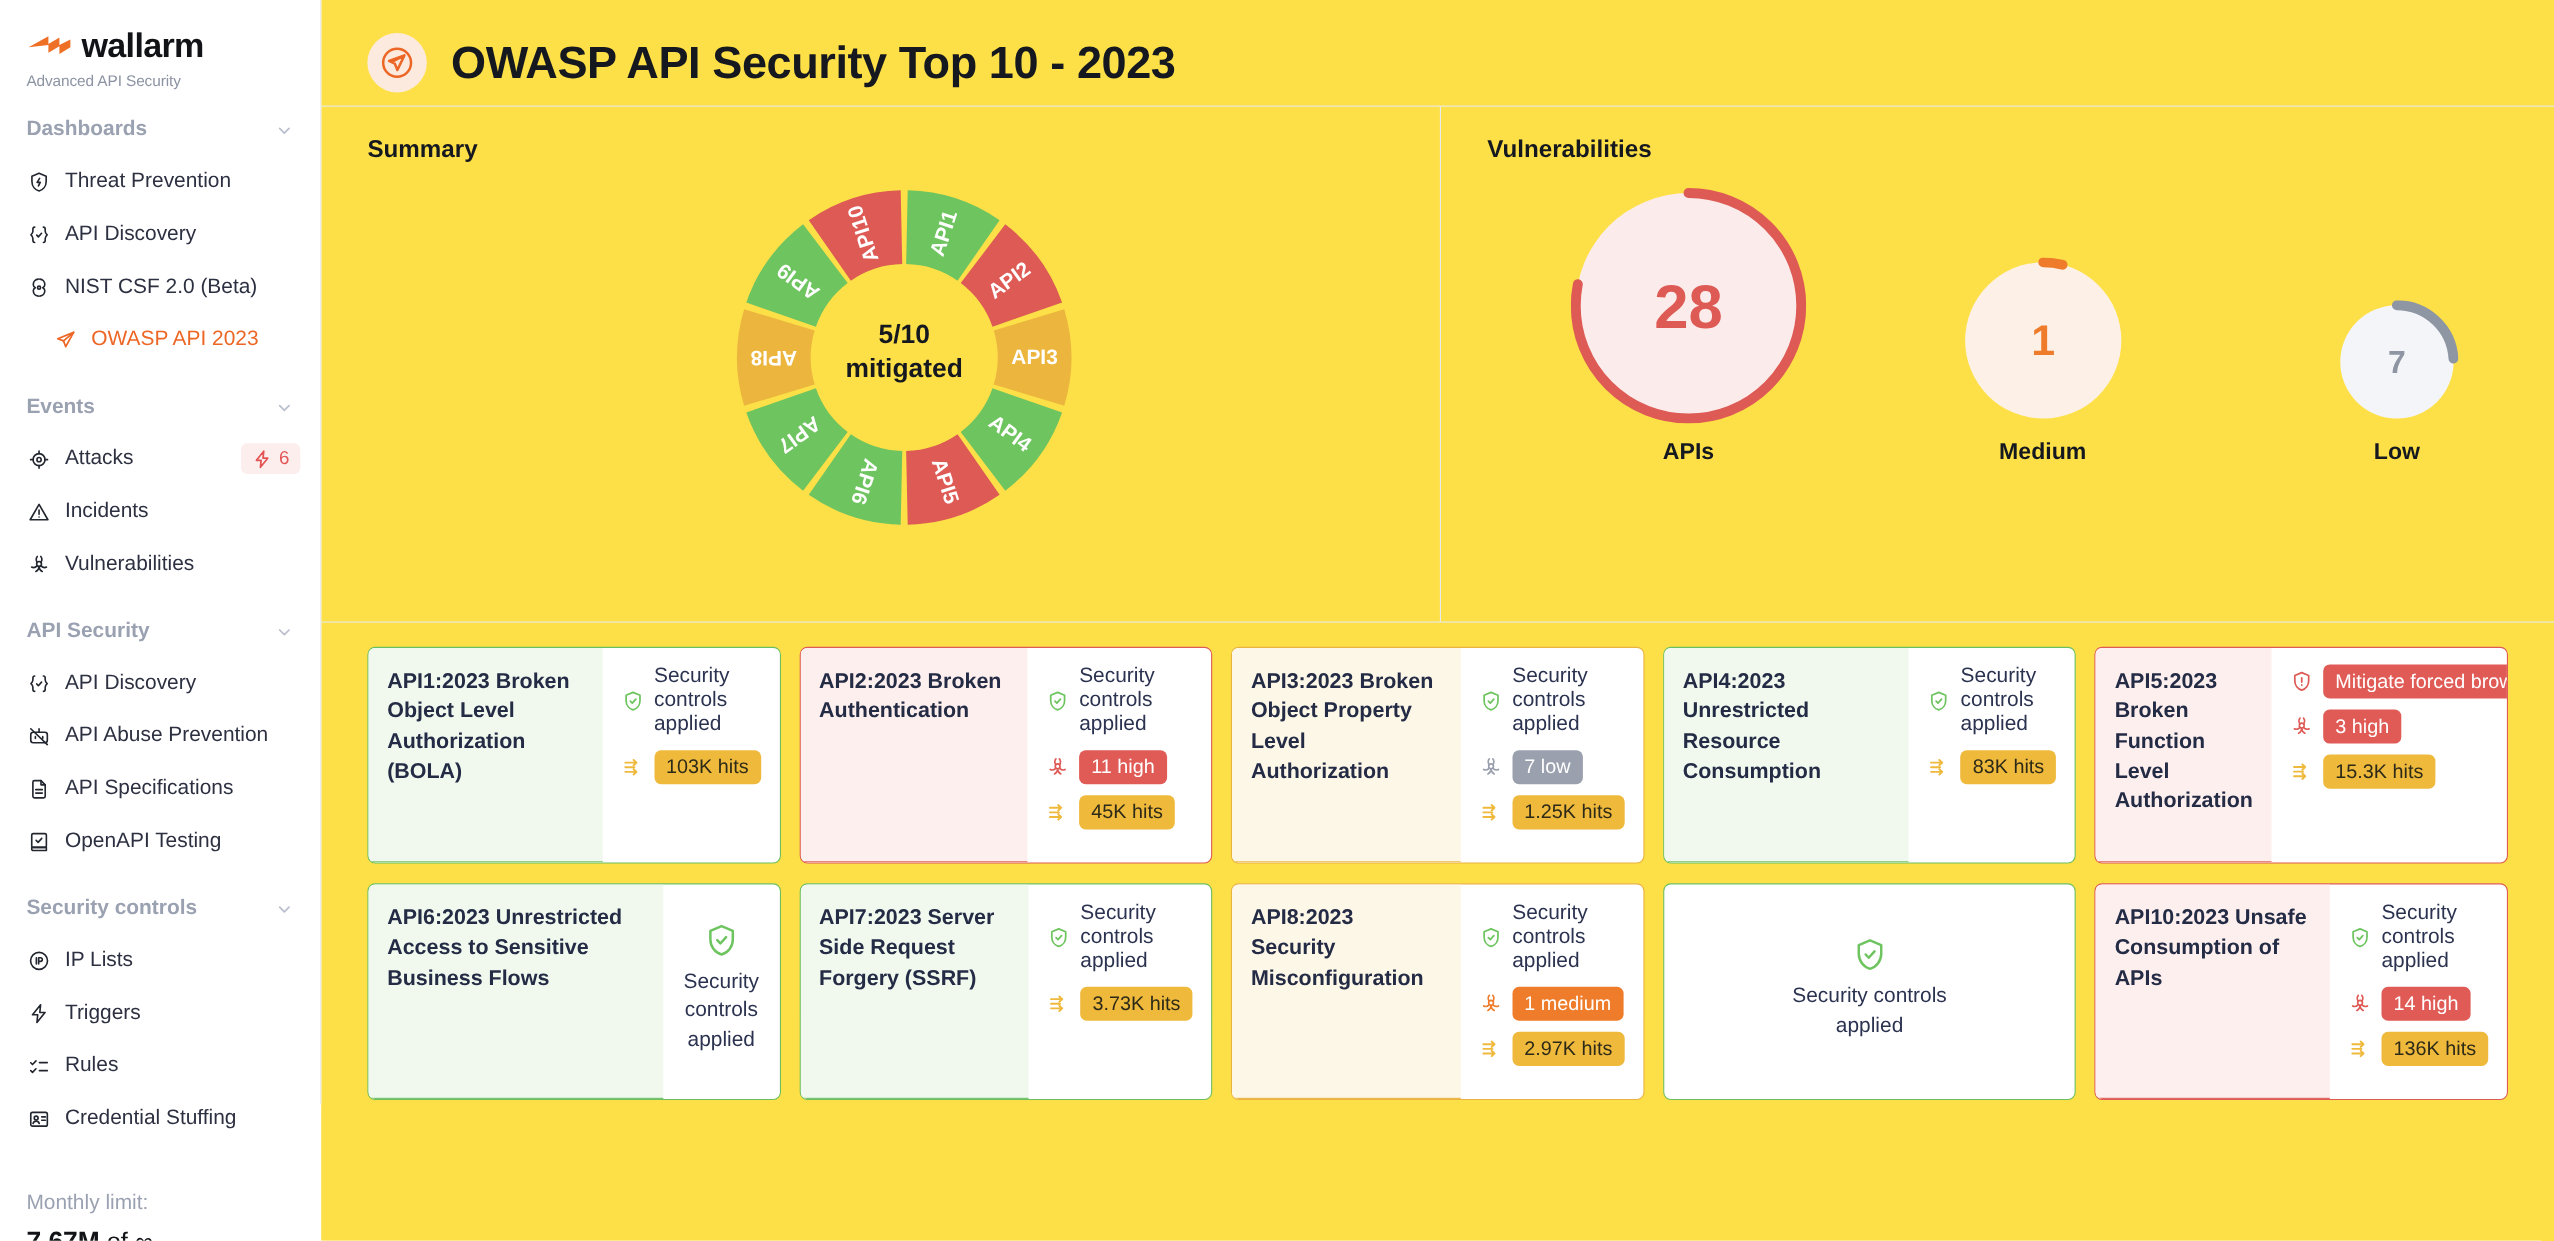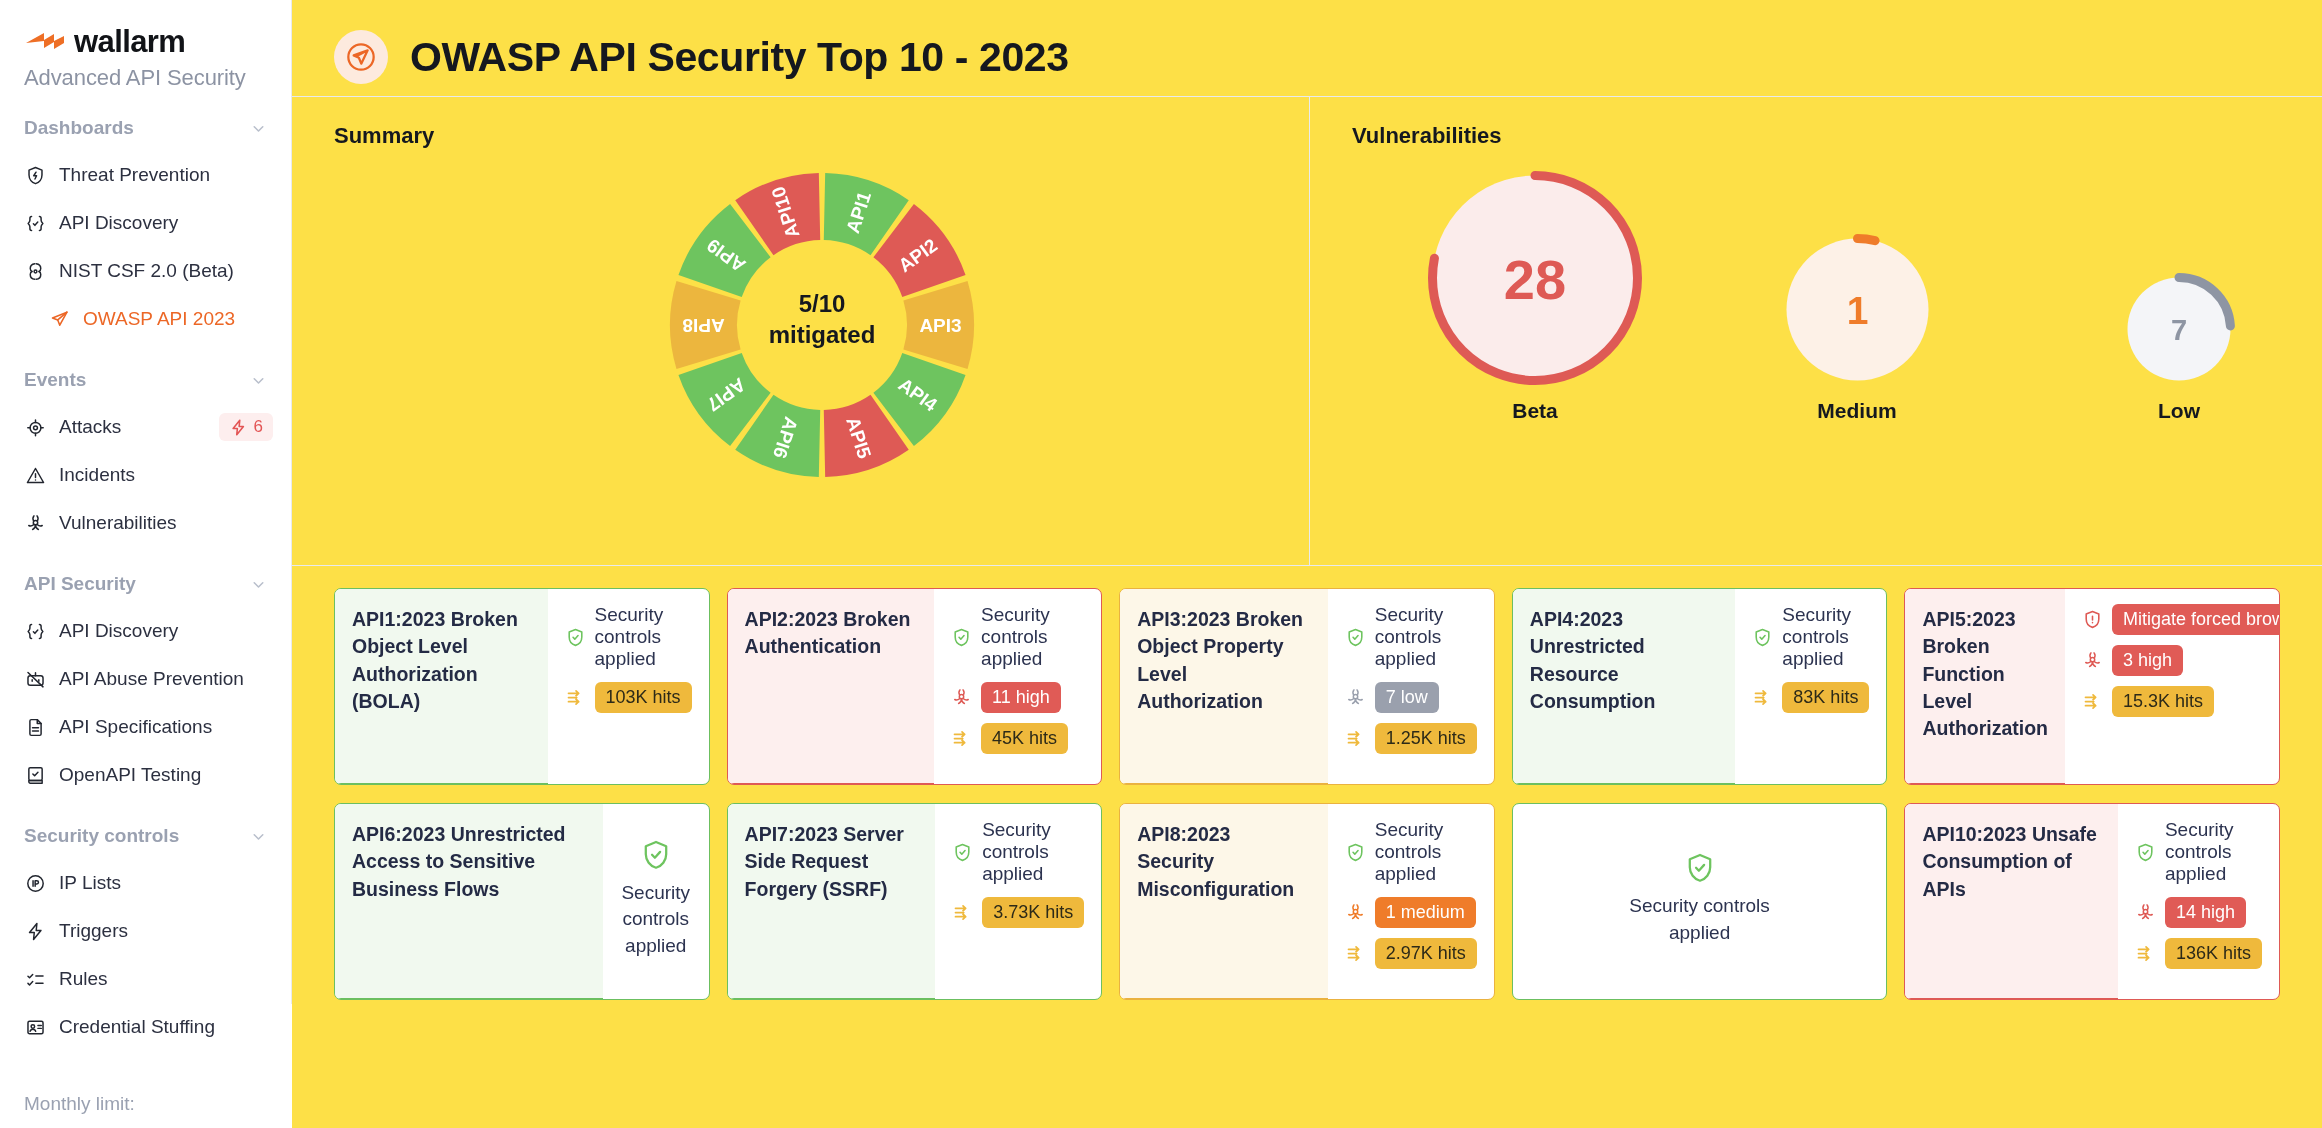--- a/index.html
+++ b/index.html
@@ -20,21 +20,21 @@
     position: relative;
     flex: 0 0 292px;
   }
   .brand { padding: 8px 24px 0 24px; }
   .brand-row { display: flex; align-items: center; gap: 8px; }
   .logo-mark { width: 42px; height: 26px; flex: 0 0 42px; }
   .brand-name {
     font-size: 31px; font-weight: 700; color: #111317; letter-spacing: -0.6px;
   }
   .brand-sub {
-    margin-top: 5px; font-size: 22px; color: #8c93a3; letter-spacing: -0.1px;
+    margin-top: 5px; font-size: 14px; color: #8c93a3; letter-spacing: -0.1px;
   }
 
   .nav-group {
     display: flex; align-items: center; justify-content: space-between;
     padding: 0 24px; height: 46px; margin-top: 14px;
   }
   .nav-group-label { font-size: 19px; font-weight: 700; color: #9aa1b1; }
   .chev { color: #b9bfcc; }
 
   .nav-item {
@@ -392,21 +392,21 @@
 
       <section class="panel-right">
         <div class="panel-title">Vulnerabilities</div>
         <div class="gauges" id="gauges-root">
             <div class="gauge-col" style="width: 322px;">
               <svg width="214" height="214" viewBox="0 0 214 214">
                 <circle cx="107" cy="107" r="102.5" fill="#fbeceb"></circle>
                 <circle cx="107" cy="107" r="102.5" fill="none" stroke="#de5a55" stroke-width="9" stroke-linecap="round" stroke-dasharray="502.3406653090079 644.0264939859076" transform="rotate(-90 107 107)"></circle>
                 <text x="107" y="108" text-anchor="middle" dominant-baseline="central" fill="#de5a55" font-size="56" font-weight="700" font-family="&quot;Liberation Sans&quot;, sans-serif">28</text>
               </svg>
-              <div class="gauge-label">Beta</div>
+              <div class="gauge-label">APIs</div>
             </div>
             <div class="gauge-col" style="width: 322px;">
               <svg width="151" height="151" viewBox="0 0 151 151">
                 <circle cx="75.5" cy="75.5" r="71" fill="#fdf1e7"></circle>
                 <circle cx="75.5" cy="75.5" r="71" fill="none" stroke="#ef7c2a" stroke-width="9" stroke-linecap="round" stroke-dasharray="17.844246272390027 446.10615680975064" transform="rotate(-90 75.5 75.5)"></circle>
                 <text x="75.5" y="76.5" text-anchor="middle" dominant-baseline="central" fill="#ef7c2a" font-size="39" font-weight="700" font-family="&quot;Liberation Sans&quot;, sans-serif">1</text>
               </svg>
               <div class="gauge-label">Medium</div>
             </div>
             <div class="gauge-col" style="width: 322px;">

